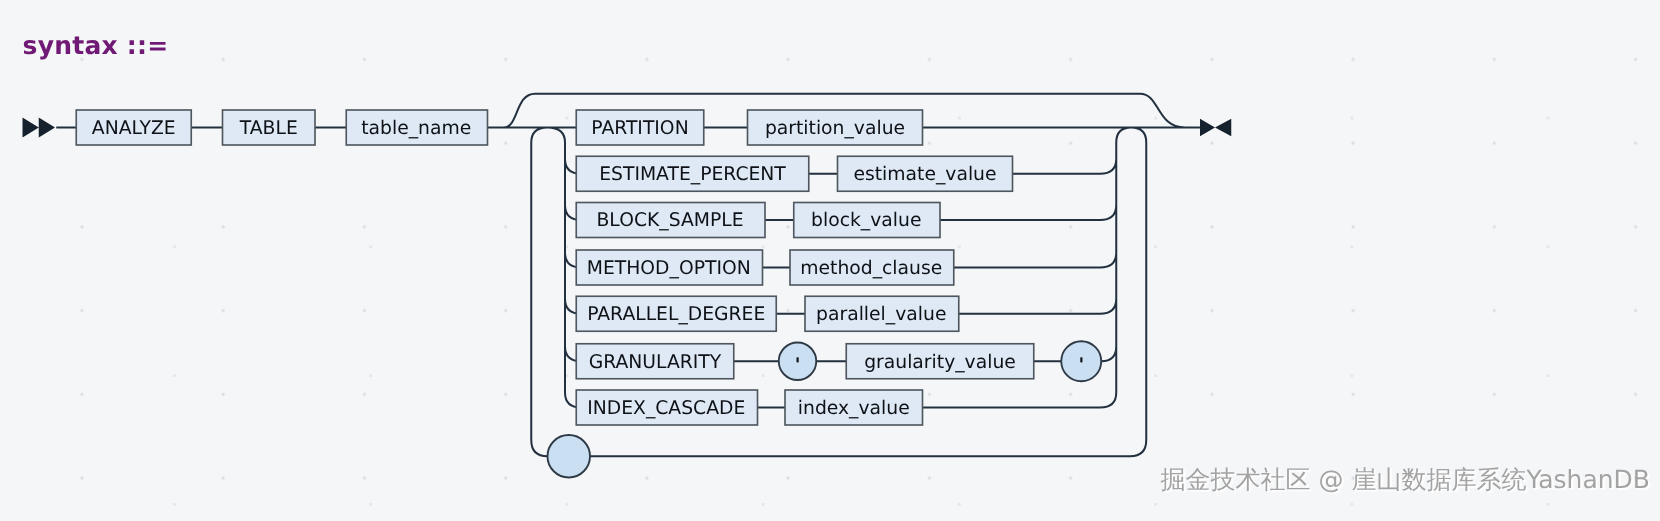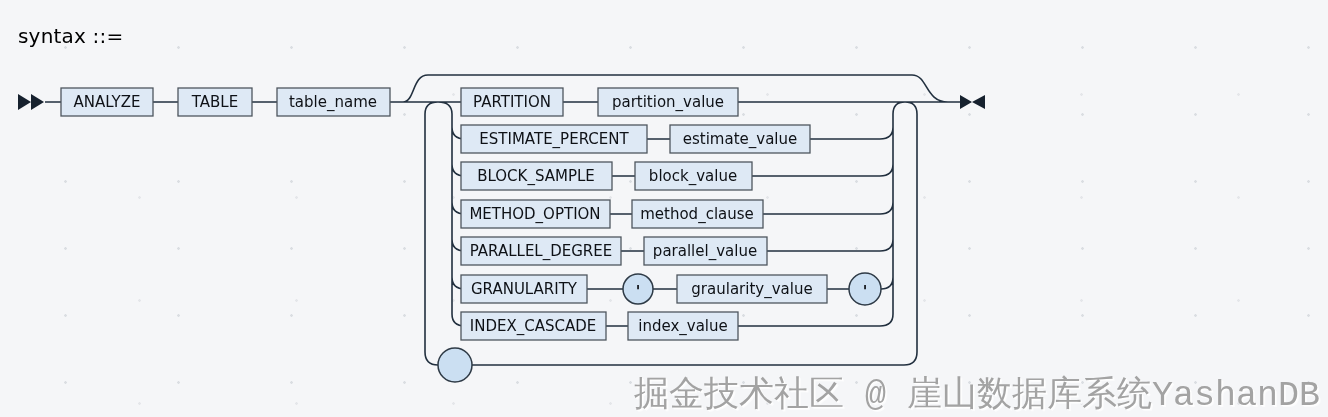--- a/index.html
+++ b/index.html
@@ -14,22 +14,22 @@
       radial-gradient(circle, rgba(150,158,170,0.28) 1px, rgba(0,0,0,0) 1.6px),
       radial-gradient(circle, rgba(150,158,170,0.18) 1px, rgba(0,0,0,0) 1.6px);
     background-size: 113px 67px, 157px 103px;
     background-position: 9px 14px, 61px 43px;
     font-family: "DejaVu Sans", "Liberation Sans", sans-serif;
   }
   .page-title {
     position: absolute;
     left: 18px; top: 24px;
     font-size: 20px;
-    font-weight: 400;
-    color: #000000;
+    font-weight: 700;
+    color: #701a75;
     letter-spacing: 0.2px;
   }
   .diagram-svg {
     position: absolute;
     left: 0; top: 0;
   }
   .rail {
     fill: none;
     stroke: #22303f;
     stroke-width: 1.6;
@@ -57,25 +57,24 @@
     fill: #0e1116;
     text-anchor: middle;
   }
   .marker {
     fill: #16212e;
     stroke: none;
   }
   .watermark {
     position: absolute;
     right: 8px; top: 370px;
-    font-size: 35px;
+    font-size: 20px;
     color: #a3a3a3;
     text-shadow: 1px 1px 0 #ffffff, 2px 2px 0 rgba(255,255,255,0.65);
     white-space: nowrap;
-    font-family: Liberation Mono, monospace;
   }
 </style>
 </head>
 <body>
 
 <div class="page-title">syntax ::=</div>
 
 <svg class="diagram-svg" width="1328" height="417" viewBox="0 0 1328 417">
 
   <path class="rail" d="

